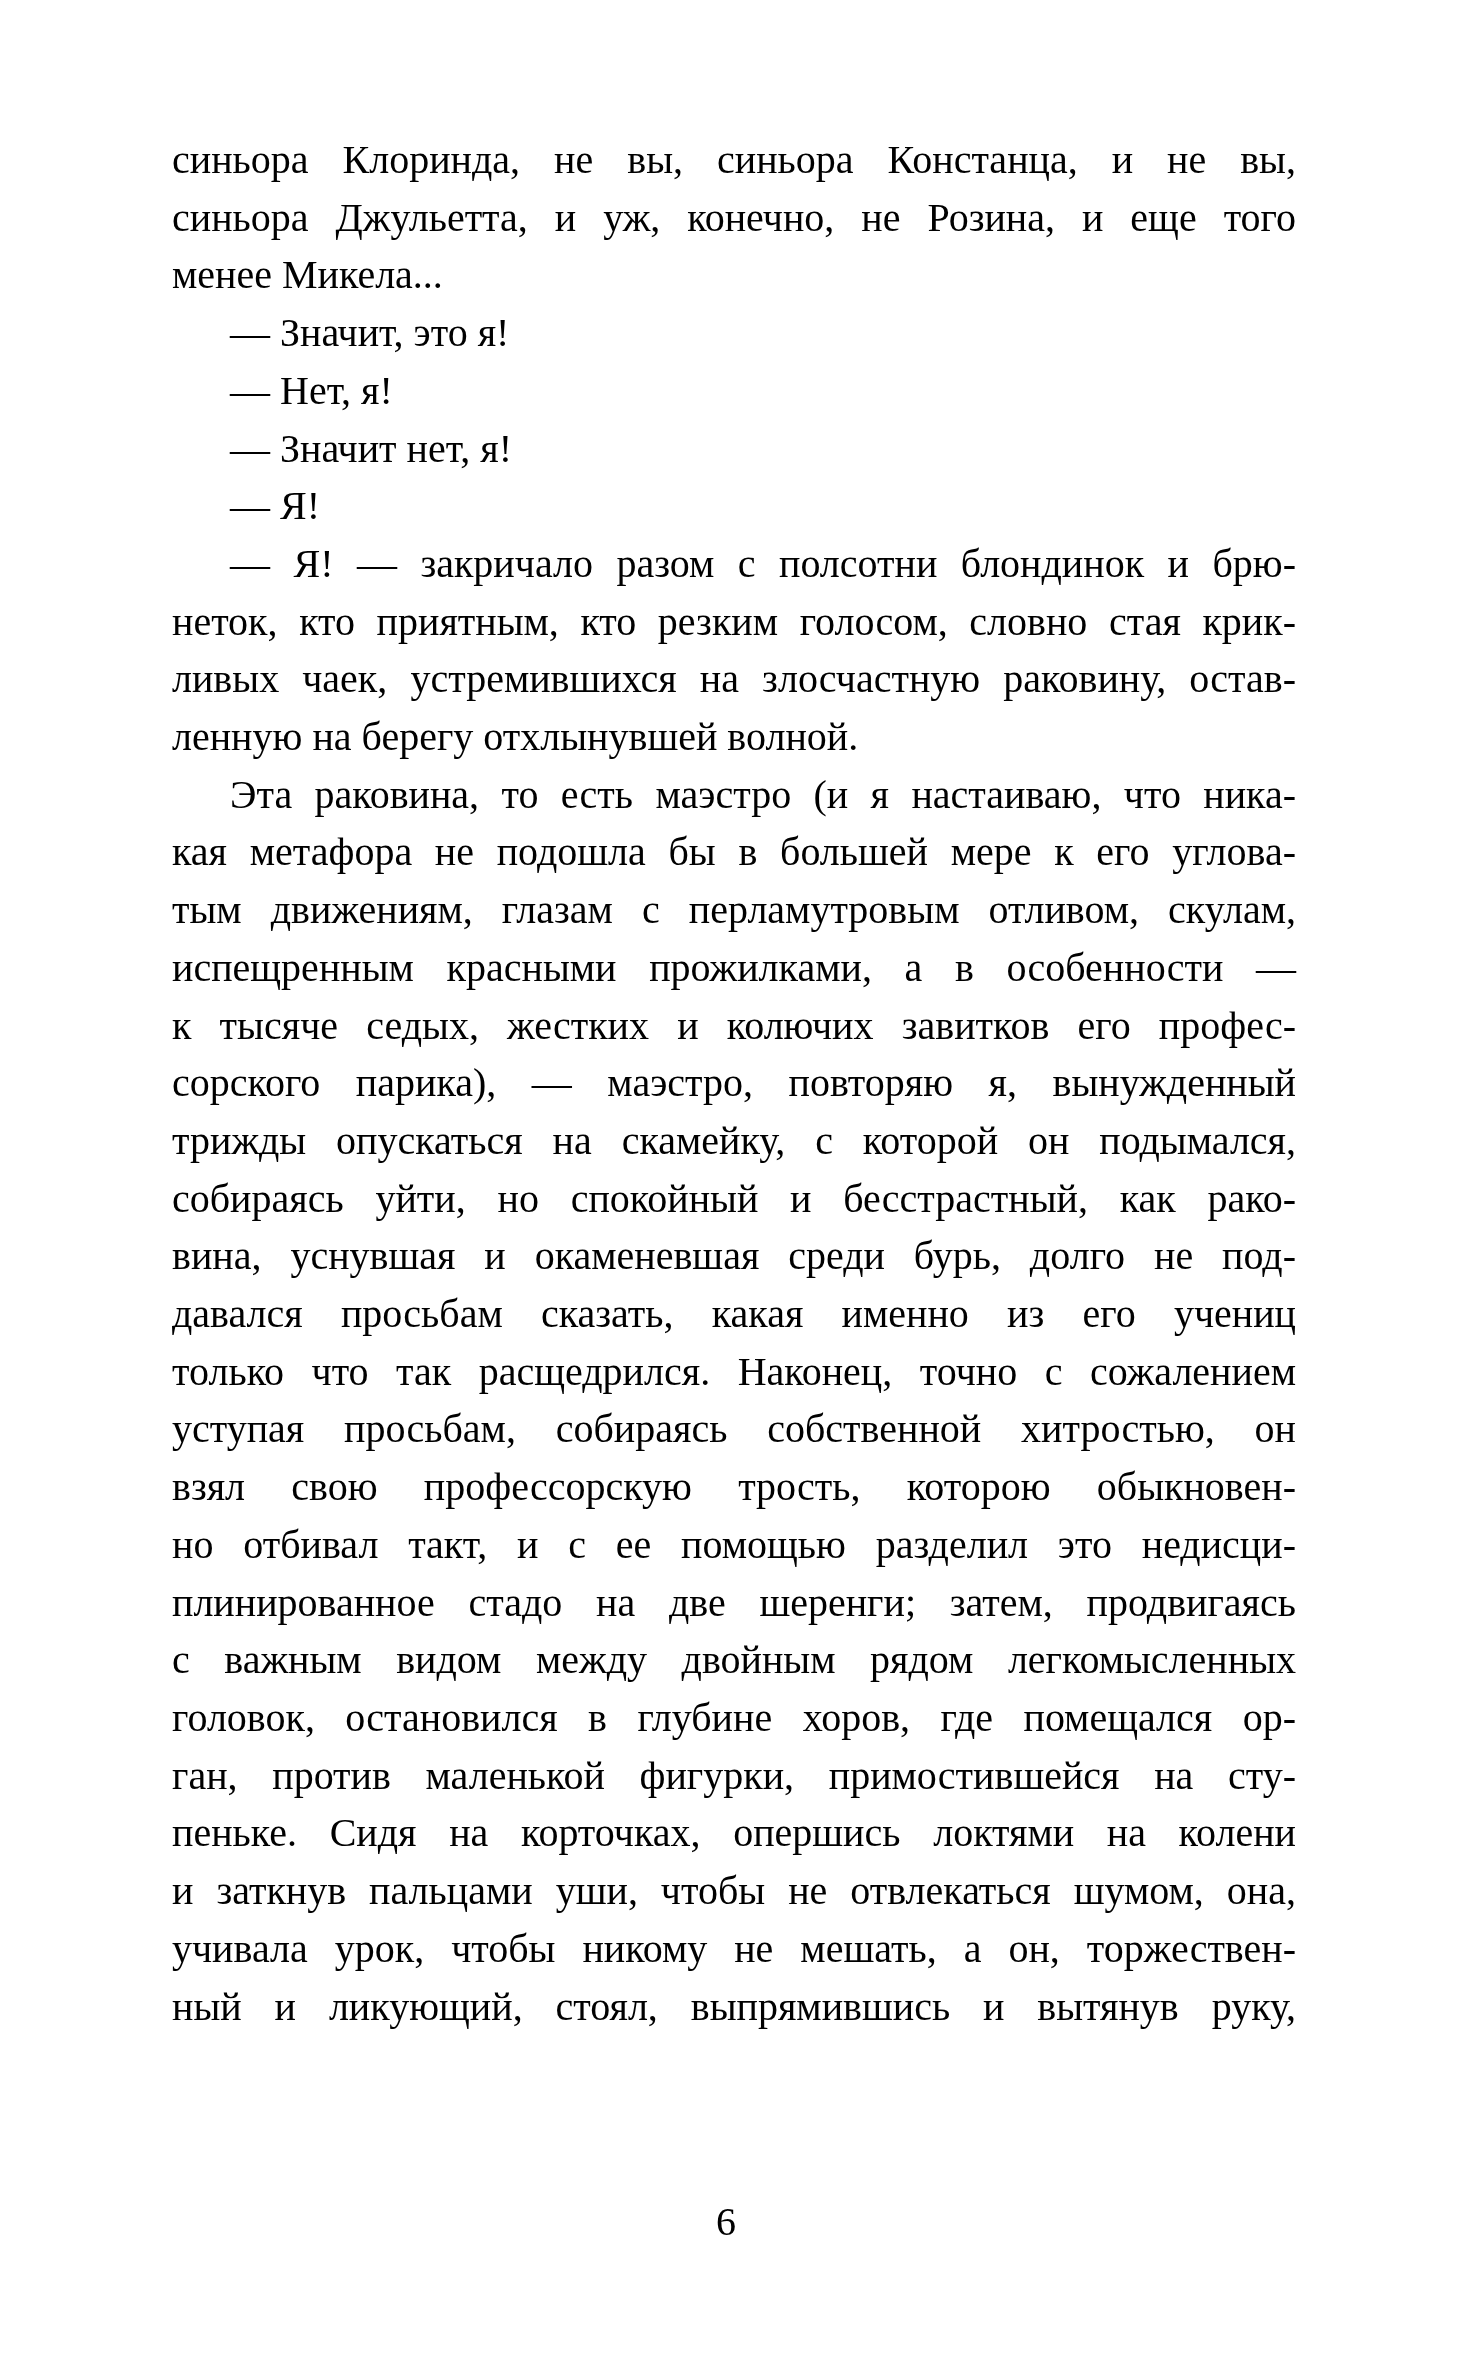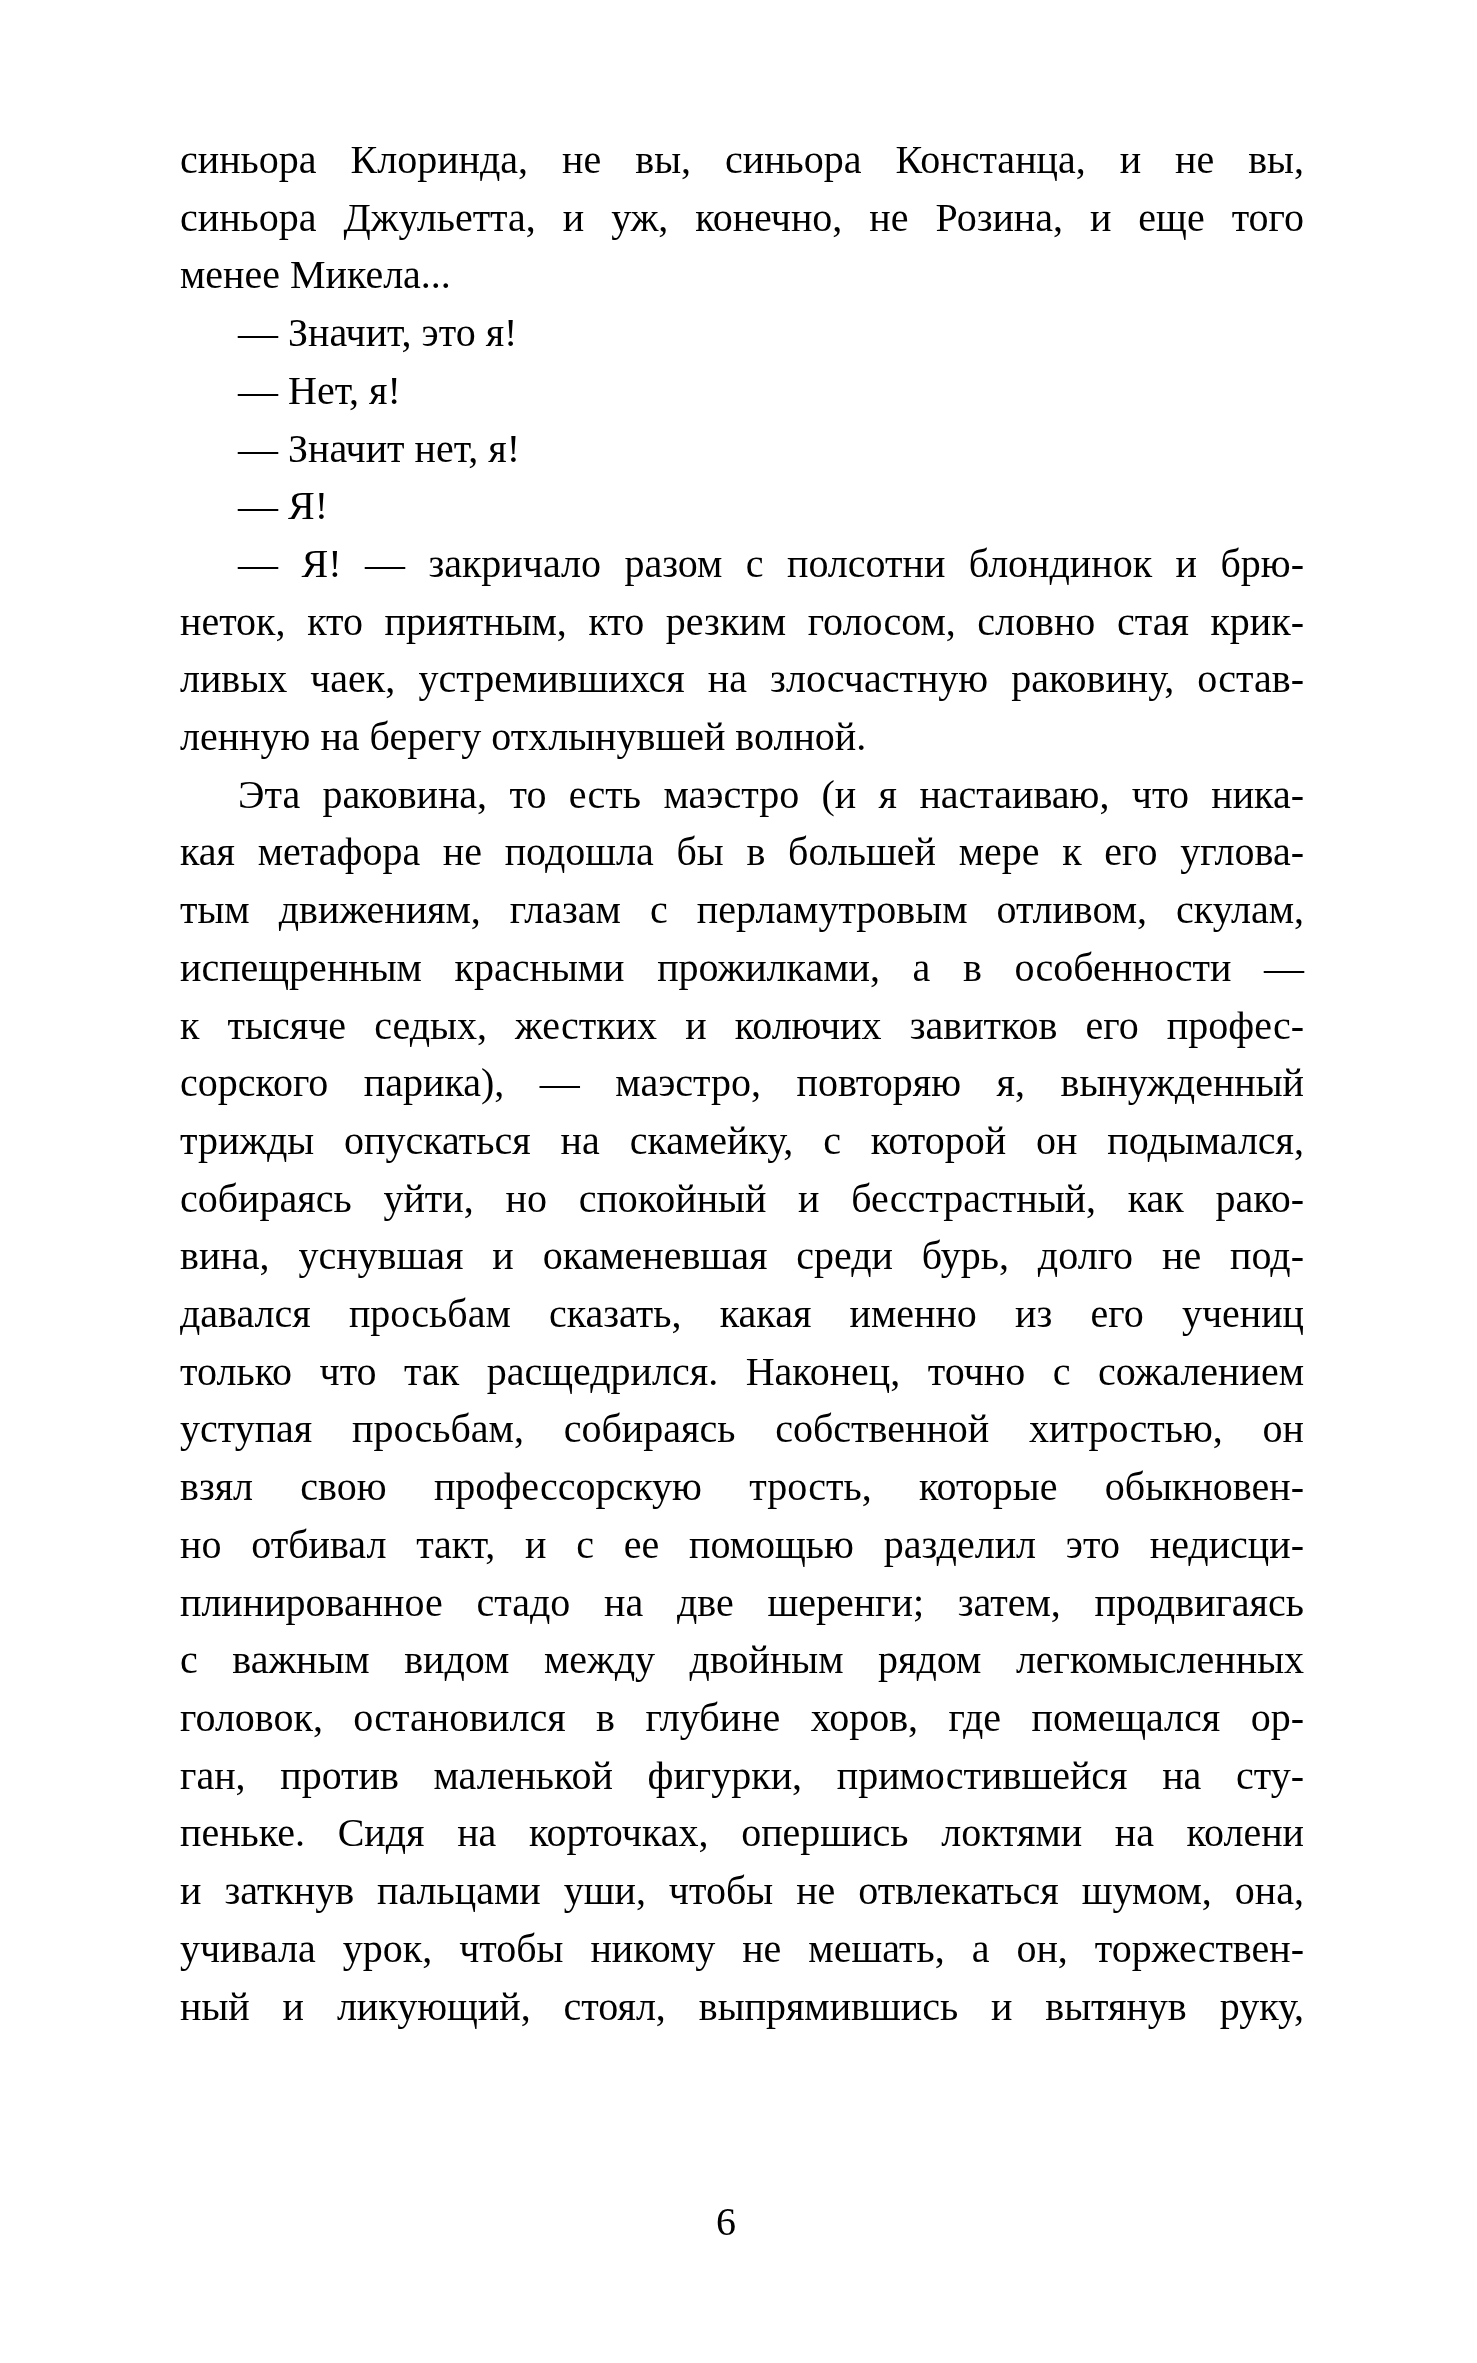--- a/index.html
+++ b/index.html
@@ -6,21 +6,21 @@
   #book-page {
     position: relative;
     width: 1477px;
     height: 2363px;
     background: #ffffff;
     color: #000000;
     overflow: hidden;
   }
   #text-block {
     position: absolute;
-    left: 180px;
+    left: 172px;
     top: 131px;
     width: 1124px;
     font-family: "Liberation Serif", "DejaVu Serif", serif;
     font-size: 40px;
     line-height: 57.7px;
     color: #000000;
   }
   .ln {
     text-align: justify;
     text-align-last: justify;
@@ -66,21 +66,21 @@
     <div class="ln">тым движениям, глазам с перламутровым отливом, скулам,</div>
     <div class="ln">испещренным красными прожилками, а в особенности —</div>
     <div class="ln">к тысяче седых, жестких и колючих завитков его профес-</div>
     <div class="ln">сорского парика), — маэстро, повторяю я, вынужденный</div>
     <div class="ln">трижды опускаться на скамейку, с которой он подымался,</div>
     <div class="ln">собираясь уйти, но спокойный и бесстрастный, как рако-</div>
     <div class="ln">вина, уснувшая и окаменевшая среди бурь, долго не под-</div>
     <div class="ln">давался просьбам сказать, какая именно из его учениц</div>
     <div class="ln">только что так расщедрился. Наконец, точно с сожалением</div>
     <div class="ln">уступая просьбам, собираясь собственной хитростью, он</div>
-    <div class="ln">взял свою профессорскую трость, которые обыкновен-</div>
+    <div class="ln">взял свою профессорскую трость, которою обыкновен-</div>
     <div class="ln">но отбивал такт, и с ее помощью разделил это недисци-</div>
     <div class="ln">плинированное стадо на две шеренги; затем, продвигаясь</div>
     <div class="ln">с важным видом между двойным рядом легкомысленных</div>
     <div class="ln">головок, остановился в глубине хоров, где помещался ор-</div>
     <div class="ln">ган, против маленькой фигурки, примостившейся на сту-</div>
     <div class="ln">пеньке. Сидя на корточках, опершись локтями на колени</div>
     <div class="ln">и заткнув пальцами уши, чтобы не отвлекаться шумом, она,</div>
     <div class="ln">учивала урок, чтобы никому не мешать, а он, торжествен-</div>
     <div class="ln">ный и ликующий, стоял, выпрямившись и вытянув руку,</div>
   </div>

